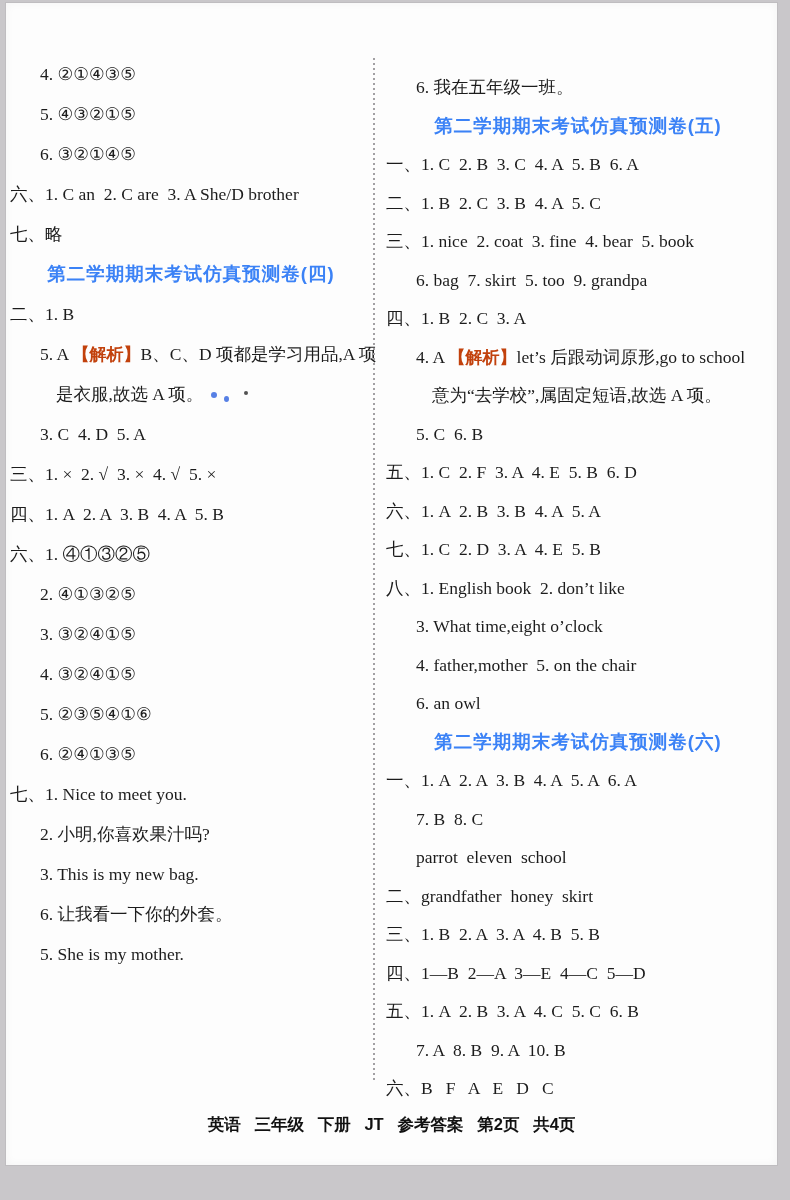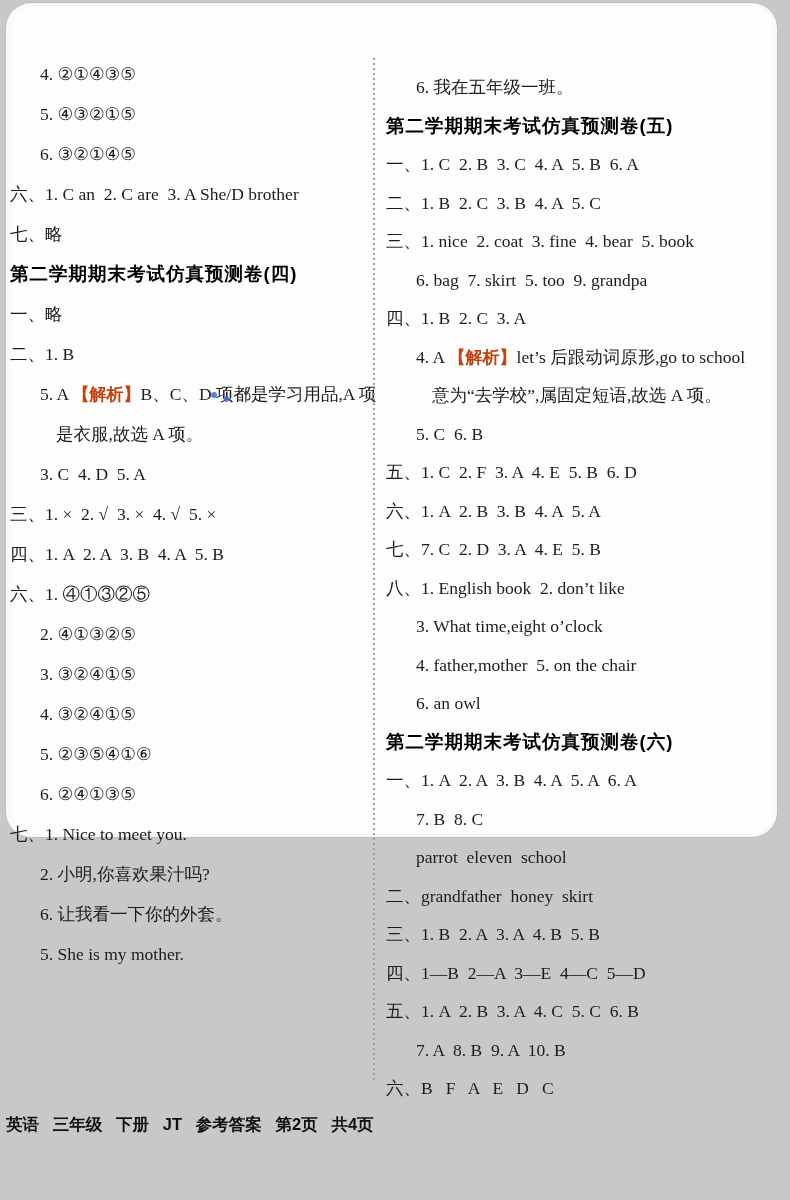--- a/index.html
+++ b/index.html
@@ -3,103 +3,102 @@
 <meta charset="utf-8">
 <style>
   html,body{margin:0;padding:0;}
   body{
     width:790px;height:1200px;position:relative;overflow:hidden;
     background:#c9c7ca;
     font-family:"Liberation Serif","DejaVu Serif",serif;
     color:#1c1c1c;
   }
   .sheet{
-    position:absolute;left:6px;top:3px;width:771px;height:834px;
+    position:absolute;left:6px;top:3px;width:771px;height:1162px;
     background:#fdfdfd;
     box-shadow:inset 0 0 10px rgba(0,0,0,0.04), 0 0 0 1px #bfbdc0;
-    border-radius:25px;
   }
   .col{position:absolute;font-size:17.5px;}
   .col-left{left:4px;top:51px;width:362px;}
   .col-right{left:380px;top:65px;width:384px;}
   .col-left .row{height:40px;line-height:40px;}
   .col-right .row{height:38.5px;line-height:38.5px;}
   .row{white-space:pre;overflow:visible;}
   .row.ind-1{padding-left:30px;}
   .row.ind-2{padding-left:46px;}
   .row.header{
-    padding-left:0;
-    color:#000000;font-weight:bold;
+    text-align:center;padding-left:0;
+    color:#3b82f6;font-weight:bold;
     font-family:"Liberation Sans","DejaVu Sans",sans-serif;
     font-size:18.5px;letter-spacing:1px;
   }
   .accent{
     color:#c2410c;font-weight:bold;
     font-family:"Liberation Sans","DejaVu Sans",sans-serif;
     font-size:17px;
   }
   .divider{
     position:absolute;left:367px;top:55px;width:2px;height:1024px;
     background-image:repeating-linear-gradient(to bottom,#a2a0a3 0px,#a2a0a3 2px,transparent 2px,transparent 5px);
   }
   .footer{
     position:absolute;left:0;width:771px;top:1108px;height:26px;line-height:26px;
-    white-space:pre;
+    text-align:center;white-space:pre;
     font-family:"Liberation Sans","DejaVu Sans",sans-serif;
     font-weight:bold;font-size:16.5px;color:#111;
   }
   .smudge{position:absolute;border-radius:50%;background:#3a6ae0;opacity:.85;}
   .smudge.s1{left:205px;top:389px;width:6px;height:6px;}
   .smudge.s2{left:218px;top:393px;width:5px;height:6px;}
   .smudge.s3{left:238px;top:388px;width:4px;height:4px;background:#333;}
 </style>
 </head>
 <body>
 
 <div class="sheet">
   <div class="col col-left">
       <div class="row ind-1"><span>4. ②①④③⑤</span></div>
       <div class="row ind-1"><span>5. ④③②①⑤</span></div>
       <div class="row ind-1"><span>6. ③②①④⑤</span></div>
       <div class="row"><span>六、1. C an  2. C are  3. A She/D brother</span></div>
       <div class="row"><span>七、略</span></div>
       <div class="row header"><span>第二学期期末考试仿真预测卷(四)</span></div>
-      <div class="row"><span>一、略</span></div>
       <div class="row"><span>二、1. B</span></div>
       <div class="row ind-1"><span>5. A </span><span class="accent">【解析】</span><span>B、C、D 项都是学习用品,A 项</span></div>
       <div class="row ind-2"><span>是衣服,故选 A 项。</span></div>
       <div class="row ind-1"><span>3. C  4. D  5. A</span></div>
       <div class="row"><span>三、1. ×  2. √  3. ×  4. √  5. ×</span></div>
       <div class="row"><span>四、1. A  2. A  3. B  4. A  5. B</span></div>
       <div class="row"><span>六、1. ④①③②⑤</span></div>
       <div class="row ind-1"><span>2. ④①③②⑤</span></div>
       <div class="row ind-1"><span>3. ③②④①⑤</span></div>
       <div class="row ind-1"><span>4. ③②④①⑤</span></div>
       <div class="row ind-1"><span>5. ②③⑤④①⑥</span></div>
       <div class="row ind-1"><span>6. ②④①③⑤</span></div>
       <div class="row"><span>七、1. Nice to meet you.</span></div>
       <div class="row ind-1"><span>2. 小明,你喜欢果汁吗?</span></div>
+      <div class="row ind-1"><span>3. This is my new bag.</span></div>
       <div class="row ind-1"><span>6. 让我看一下你的外套。</span></div>
       <div class="row ind-1"><span>5. She is my mother.</span></div>
     </div>
   <div class="divider"></div>
   <div class="col col-right">
       <div class="row ind-1"><span>6. 我在五年级一班。</span></div>
       <div class="row header"><span>第二学期期末考试仿真预测卷(五)</span></div>
       <div class="row"><span>一、1. C  2. B  3. C  4. A  5. B  6. A</span></div>
       <div class="row"><span>二、1. B  2. C  3. B  4. A  5. C</span></div>
       <div class="row"><span>三、1. nice  2. coat  3. fine  4. bear  5. book</span></div>
       <div class="row ind-1"><span>6. bag  7. skirt  5. too  9. grandpa</span></div>
       <div class="row"><span>四、1. B  2. C  3. A</span></div>
       <div class="row ind-1"><span>4. A </span><span class="accent">【解析】</span><span>let’s 后跟动词原形,go to school</span></div>
       <div class="row ind-2"><span>意为“去学校”,属固定短语,故选 A 项。</span></div>
       <div class="row ind-1"><span>5. C  6. B</span></div>
       <div class="row"><span>五、1. C  2. F  3. A  4. E  5. B  6. D</span></div>
       <div class="row"><span>六、1. A  2. B  3. B  4. A  5. A</span></div>
-      <div class="row"><span>七、7. C  2. D  3. A  4. E  5. B</span></div>
+      <div class="row"><span>七、1. C  2. D  3. A  4. E  5. B</span></div>
       <div class="row"><span>八、1. English book  2. don’t like</span></div>
       <div class="row ind-1"><span>3. What time,eight o’clock</span></div>
       <div class="row ind-1"><span>4. father,mother  5. on the chair</span></div>
       <div class="row ind-1"><span>6. an owl</span></div>
       <div class="row header"><span>第二学期期末考试仿真预测卷(六)</span></div>
       <div class="row"><span>一、1. A  2. A  3. B  4. A  5. A  6. A</span></div>
       <div class="row ind-1"><span>7. B  8. C</span></div>
       <div class="row ind-1"><span>parrot  eleven  school</span></div>
       <div class="row"><span>二、grandfather  honey  skirt</span></div>
       <div class="row"><span>三、1. B  2. A  3. A  4. B  5. B</span></div>

